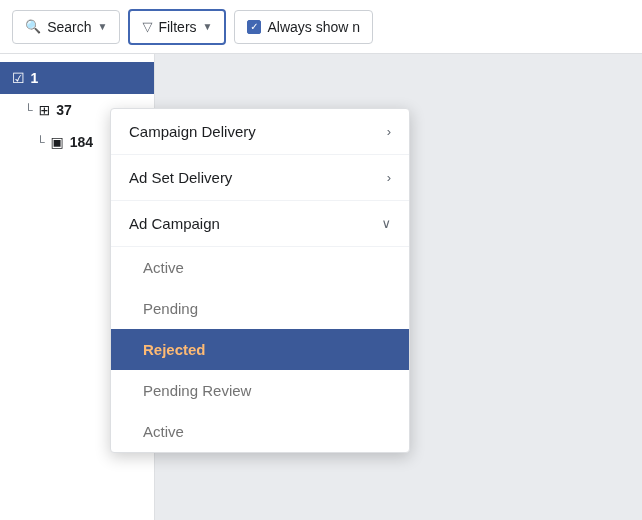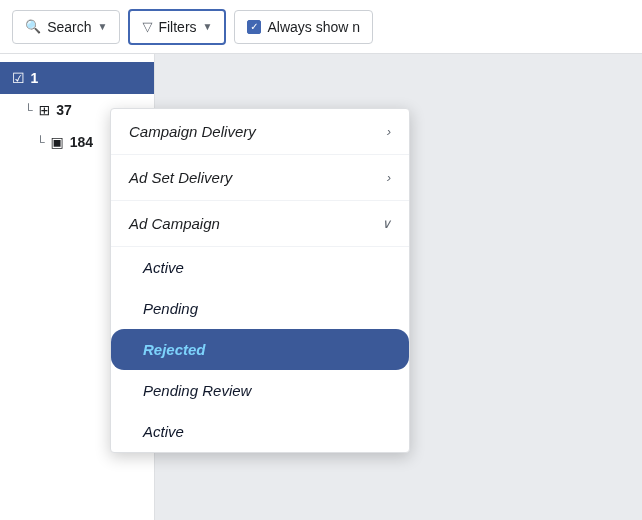--- a/index.html
+++ b/index.html
@@ -146,21 +146,20 @@
       position: absolute;
       top: 54px;
       left: 110px;
       background: #fff;
       border: 1px solid #dddfe2;
       border-radius: 4px;
       box-shadow: 0 4px 16px rgba(0,0,0,0.2);
       width: 300px;
       z-index: 100;
       overflow: hidden;
-      font-style: italic;
     }
 
     .dropdown-item {
       display: flex;
       align-items: center;
       justify-content: space-between;
       padding: 14px 18px;
       cursor: pointer;
       font-size: 15px;
       color: #1c1e21;
@@ -173,28 +172,27 @@
 
     .dropdown-item .chevron-right {
       font-size: 13px;
       color: #606770;
     }
 
     .sub-item {
       padding: 12px 18px 12px 32px;
       cursor: pointer;
       font-size: 15px;
-      color: #0f172a;
+      color: #737373;
     }
 
     .sub-item.selected {
       background: #3b5998;
-      color: #7dd3fc;
+      color: #fdba74;
       font-weight: 600;
-      border-radius: 13px;
     }
   </style>
 </head>
 <body>
 
 <div class="toolbar">
   <button class="toolbar-btn">
     <span class="toolbar-icon">🔍</span>
     <span>Search</span>
     <span class="chevron">▼</span>

